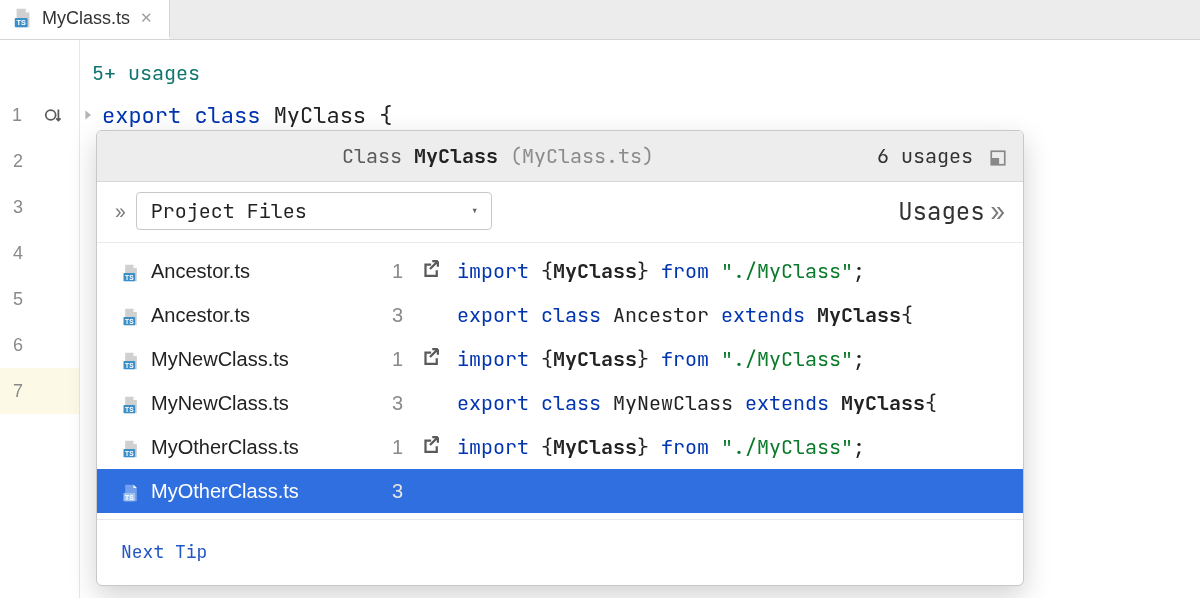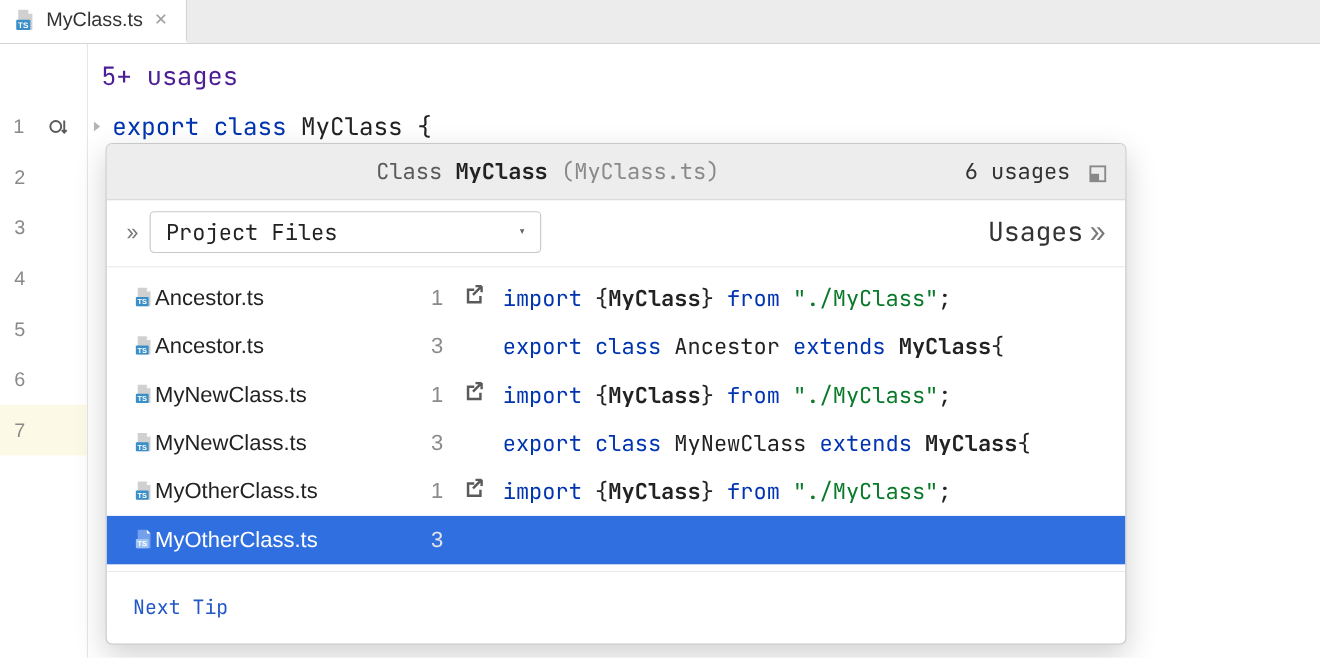--- a/index.html
+++ b/index.html
@@ -72,21 +72,21 @@
   .gutter-line[data-cur="true"] { background: #fcfae6; }
   .gutter-line svg.ov { position: absolute; right: 14px; width: 22px; height: 22px; }
 
   .codearea {
     flex: 1;
     position: relative;
     padding-top: 14px;
     font-family: "SF Mono", "JetBrains Mono", "Menlo", Consolas, monospace;
     font-size: 22px;
   }
-  .hint-row { height: 38px; padding-left: 12px; color: #4c1d95; font-size: 23px; display: flex; align-items: flex-start; }
+  .hint-row { height: 38px; padding-left: 12px; color: #0f766e; font-size: 20px; display: flex; align-items: center; }
   .code-row {
     height: 46px;
     display: flex;
     align-items: center;
     padding-left: 2px;
     position: relative;
   }
   .code-row .fold {
     width: 18px; height: 18px; margin-right: 2px;
     color: #b4b4b4;
@@ -150,21 +150,21 @@
     display: flex;
     align-items: center;
     height: 44px;
     padding-left: 24px;
     font-size: 20px;
     font-family: -apple-system, "Segoe UI", Arial, sans-serif;
     gap: 12px;
   }
   .row.selected { background: #2f6fe0; color: #fff; }
   .row .file-col {
-    display: flex; align-items: flex-start; 
+    display: flex; align-items: flex-end; gap: 10px;
     width: 246px;
   }
   .row .line-col { width: 24px; text-align: right; color: #8a8a8a; }
   .row.selected .line-col { color: #e6e6e6; }
   .row .kind-col { width: 30px; display: flex; justify-content: center;}
   .row .snippet-col {
     flex: 1;
     font-family: "SF Mono", "JetBrains Mono", Menlo, Consolas, monospace;
     font-size: 20px;
     white-space: nowrap;

